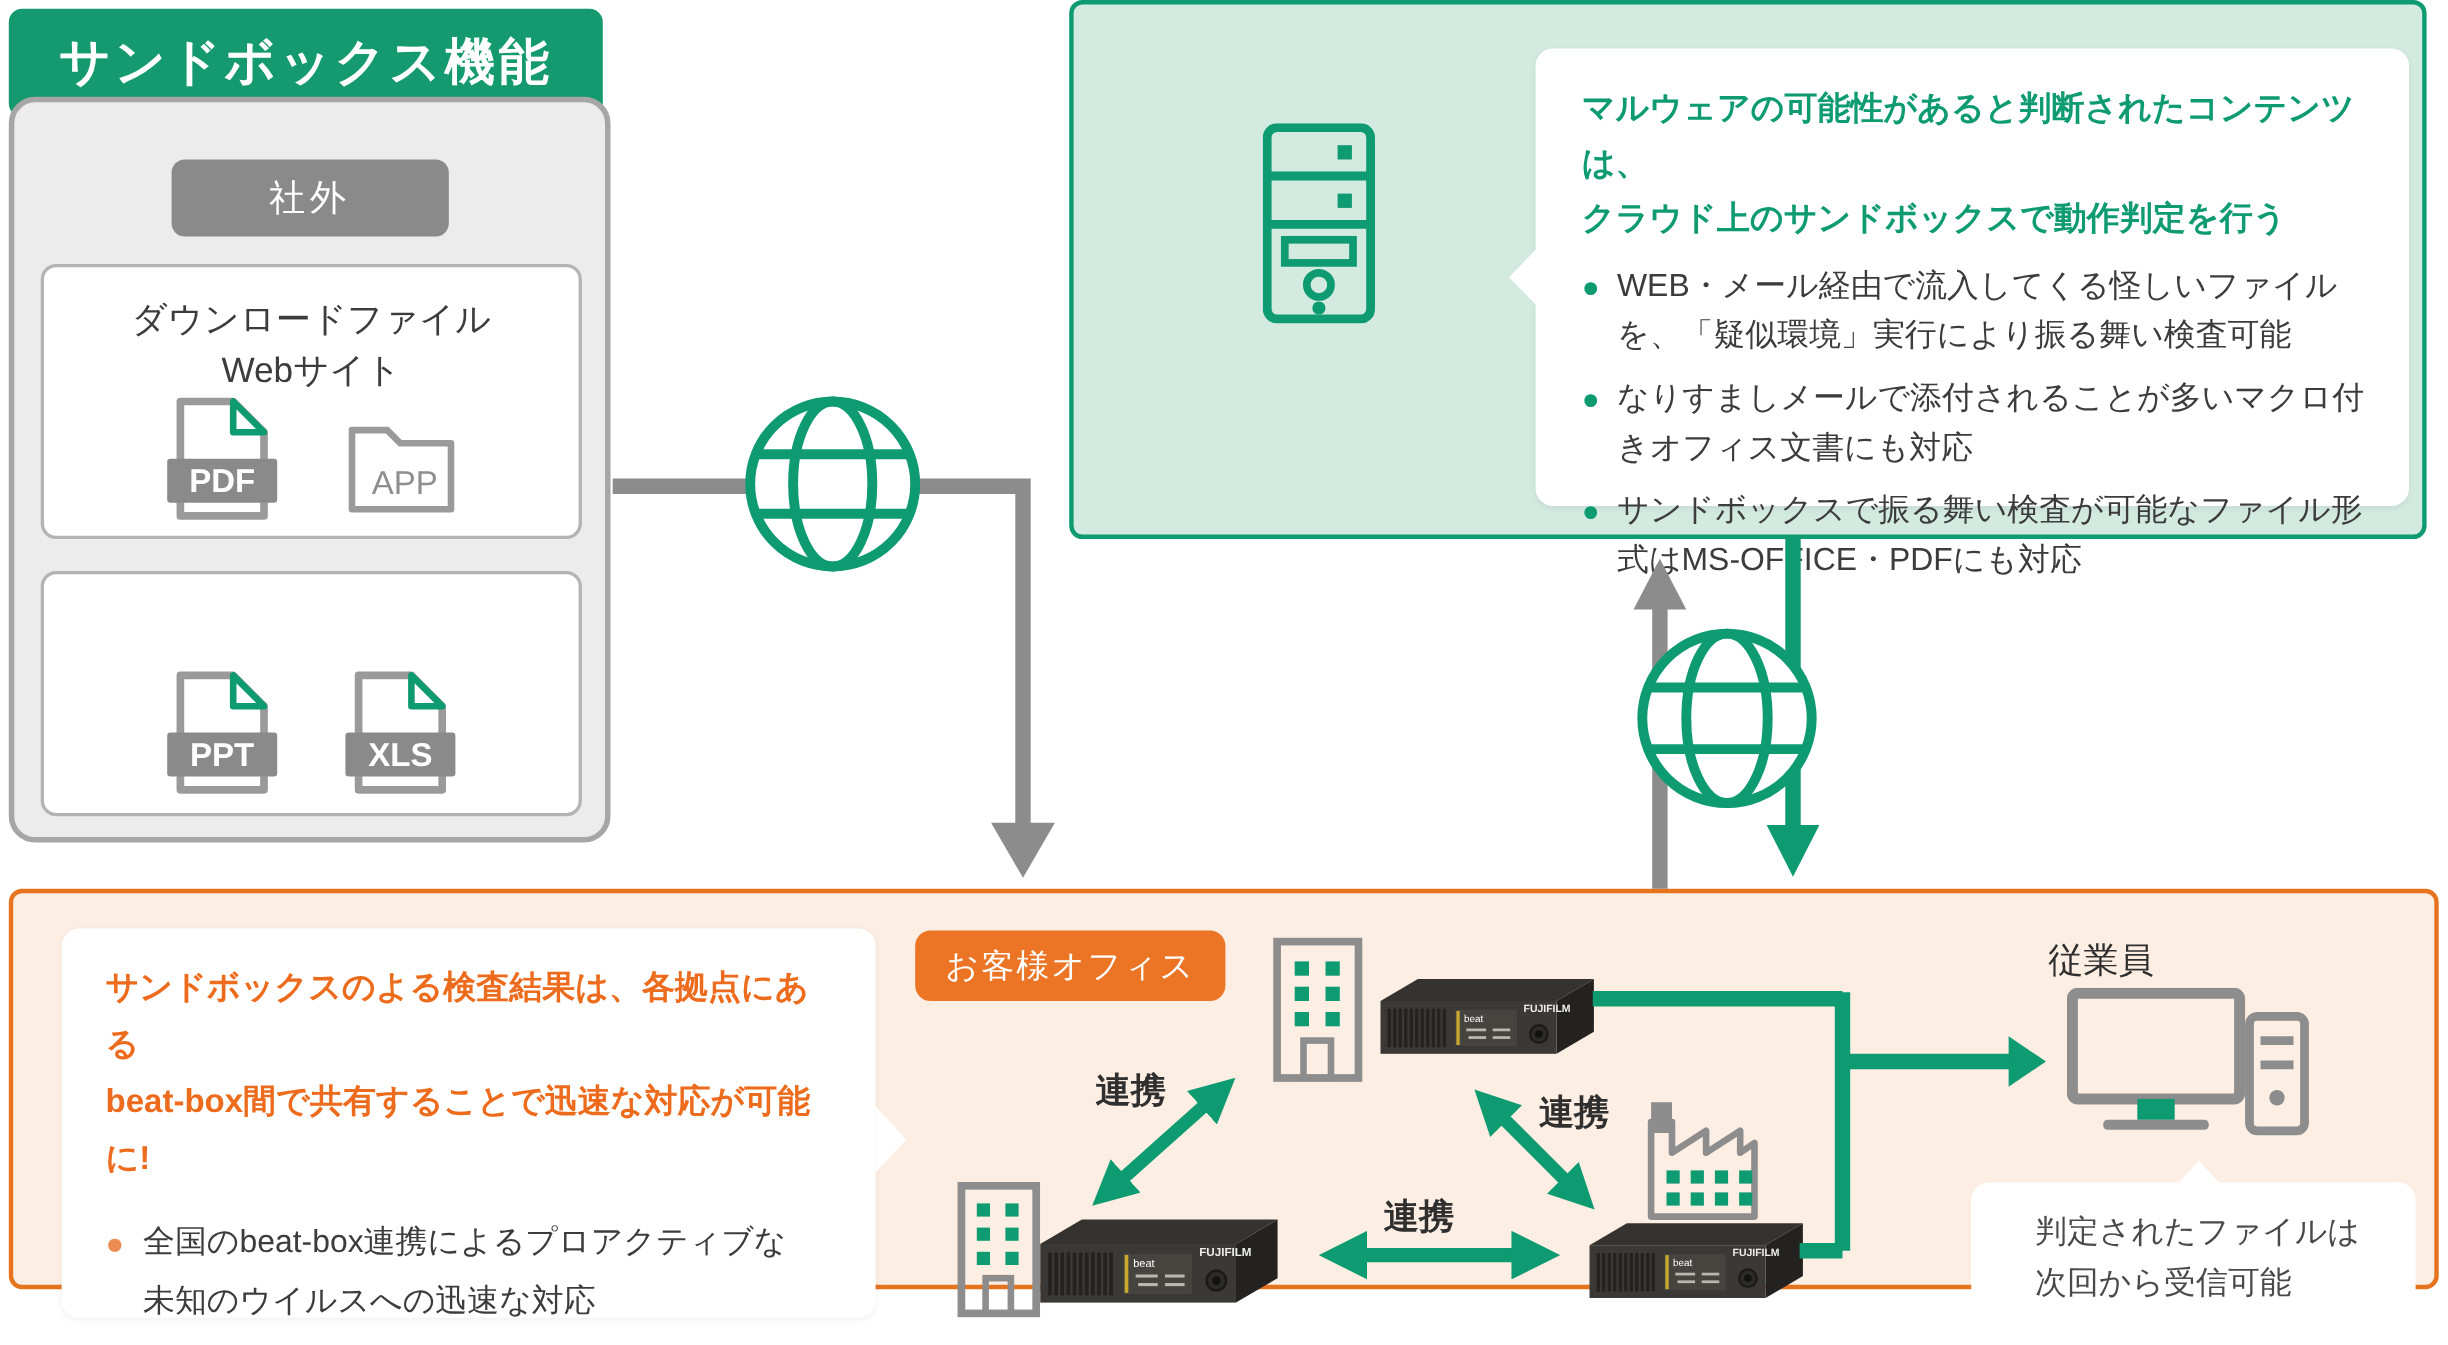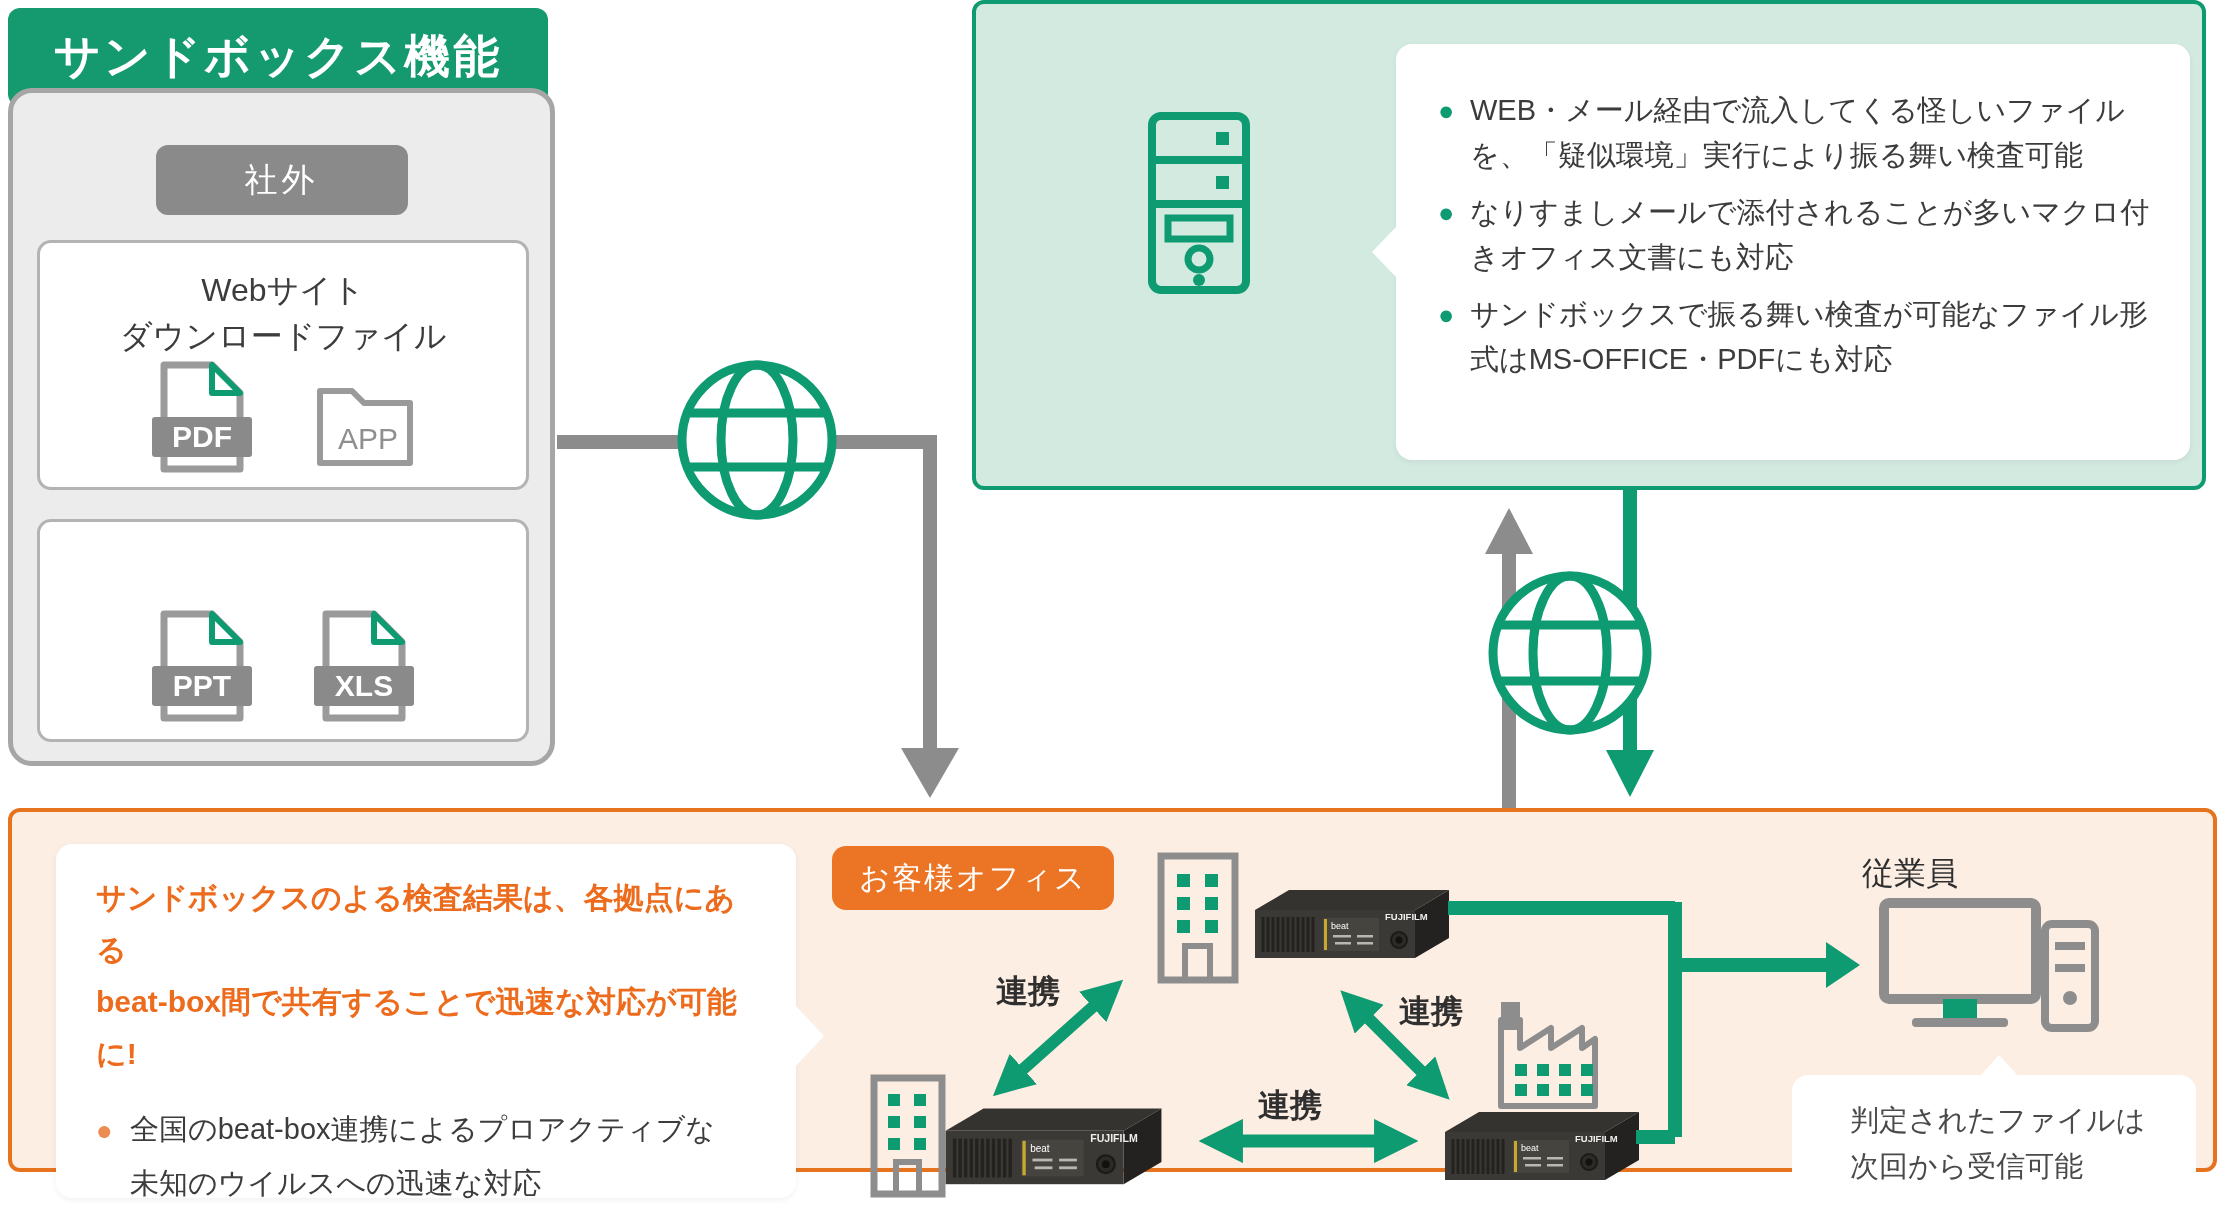--- a/index.html
+++ b/index.html
@@ -64,22 +64,22 @@
     <span>サンドボックス機能</span>
   </div>
 
   <div class="abs ext-box">
     <div class="gaibu-badge">
       <span>社外</span>
     </div>
 
     <div class="inner-card card1">
       <div class="card-title">
+        <div>ダウンロードファイル</div>
         <div>Webサイト</div>
-        <div>ダウンロードファイル</div>
       </div>
       <div class="icons-row">
         <svg width="104" height="116" viewBox="0 0 104 116">
           <path d="M14 6 H62 L90 34 V110 H14 Z" fill="#fff" stroke="#9a9a9a" stroke-width="7" stroke-linejoin="round"></path>
           <path d="M62 6 V34 H90 Z" fill="#fff" stroke="#0e9b71" stroke-width="6" stroke-linejoin="round"></path>
           <rect x="2" y="58" width="100" height="40" rx="3" fill="#8a8a8a"></rect>
           <text x="52" y="88" text-anchor="middle" font-size="30" font-weight="bold" fill="#fff">PDF</text>
         </svg>
         <svg width="104" height="116" viewBox="0 0 104 116">
           <path d="M8 32 H40 L52 44 H98 V104 H8 Z" fill="#fff" stroke="#9a9a9a" stroke-width="6" stroke-linejoin="round"></path>
@@ -113,20 +113,24 @@
       <line x1="4" y1="92" x2="98" y2="92" stroke="#0e9b71" stroke-width="8"></line>
       <rect x="68" y="20" width="13" height="13" fill="#0e9b71"></rect>
       <rect x="68" y="64" width="13" height="13" fill="#0e9b71"></rect>
       <rect x="20" y="106" width="62" height="21" fill="none" stroke="#0e9b71" stroke-width="7"></rect>
       <circle cx="51" cy="147" r="11" fill="none" stroke="#0e9b71" stroke-width="7"></circle>
       <circle cx="51" cy="168" r="6" fill="#0e9b71"></circle>
     </svg>
 
     <div class="abs gc">
       <div class="gc-pointer"></div>
+      <div class="gc-head">
+        <div>マルウェアの可能性があると判断されたコンテンツは、</div>
+        <div>クラウド上のサンドボックスで動作判定を行う</div>
+      </div>
       <ul class="bullets">
         <li>WEB・メール経由で流入してくる怪しいファイルを、「疑似環境」実行により振る舞い検査可能</li>
         <li>なりすましメールで添付されることが多いマクロ付きオフィス文書にも対応</li>
         <li>サンドボックスで振る舞い検査が可能なファイル形式はMS-OFFICE・PDFにも対応</li>
       </ul>
     </div>
   </div>
 
   <div class="abs orange-panel">
 

